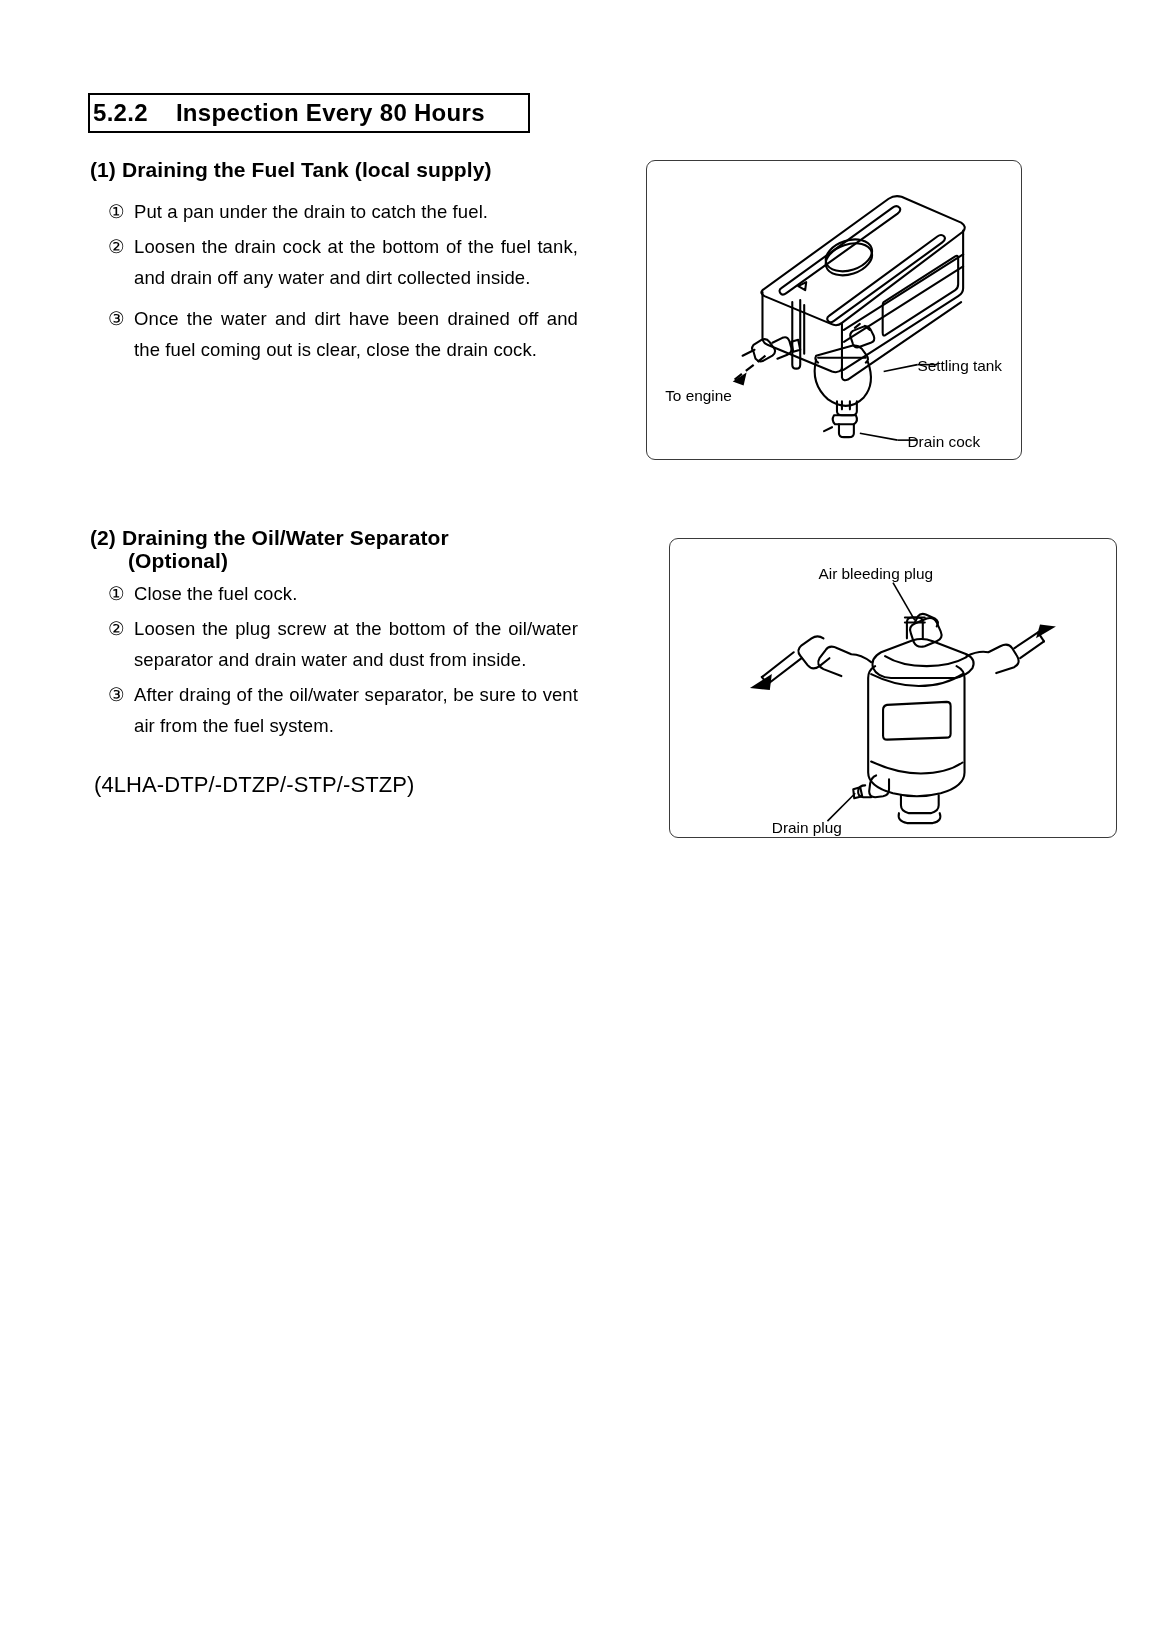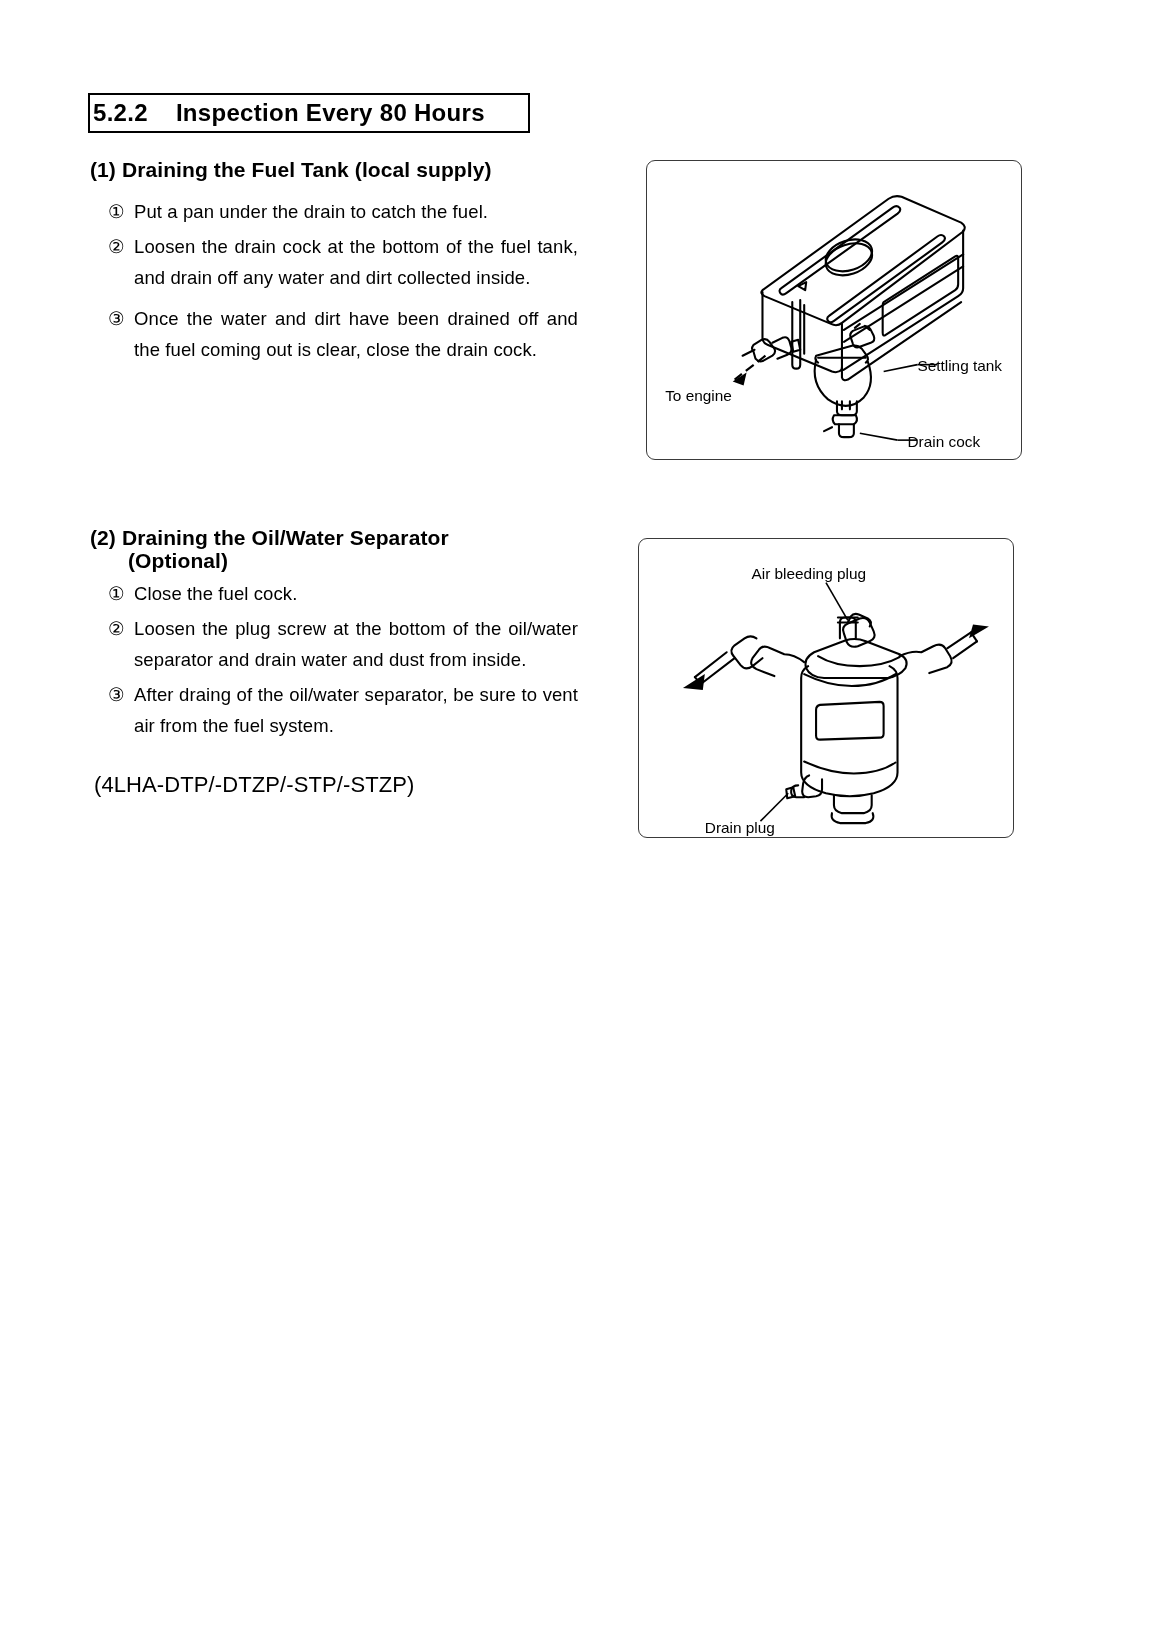--- a/index.html
+++ b/index.html
@@ -99,21 +99,21 @@
 
   
   .fig-box {
     position: absolute;
     border: 1.6px solid #3a3a3a;
     border-radius: 9px;
     box-sizing: border-box;
     background: #ffffff;
   }
   #fig1 { left: 646px; top: 160px; width: 376px; height: 300px; }
-  #fig2 { left: 638px; top: 538px; width: 376px; height: 300px; text-decoration: underline; }
+  #fig2 { left: 669px; top: 538px; width: 448px; height: 300px; text-decoration: underline; }
   .fig-box svg { display: block; width: 100%; height: 100%; }
 
   .fig-label {
     font-family: "Liberation Sans", sans-serif;
     font-size: 15.5px;
     fill: #000000;
   }
 
   
   .page-number {

